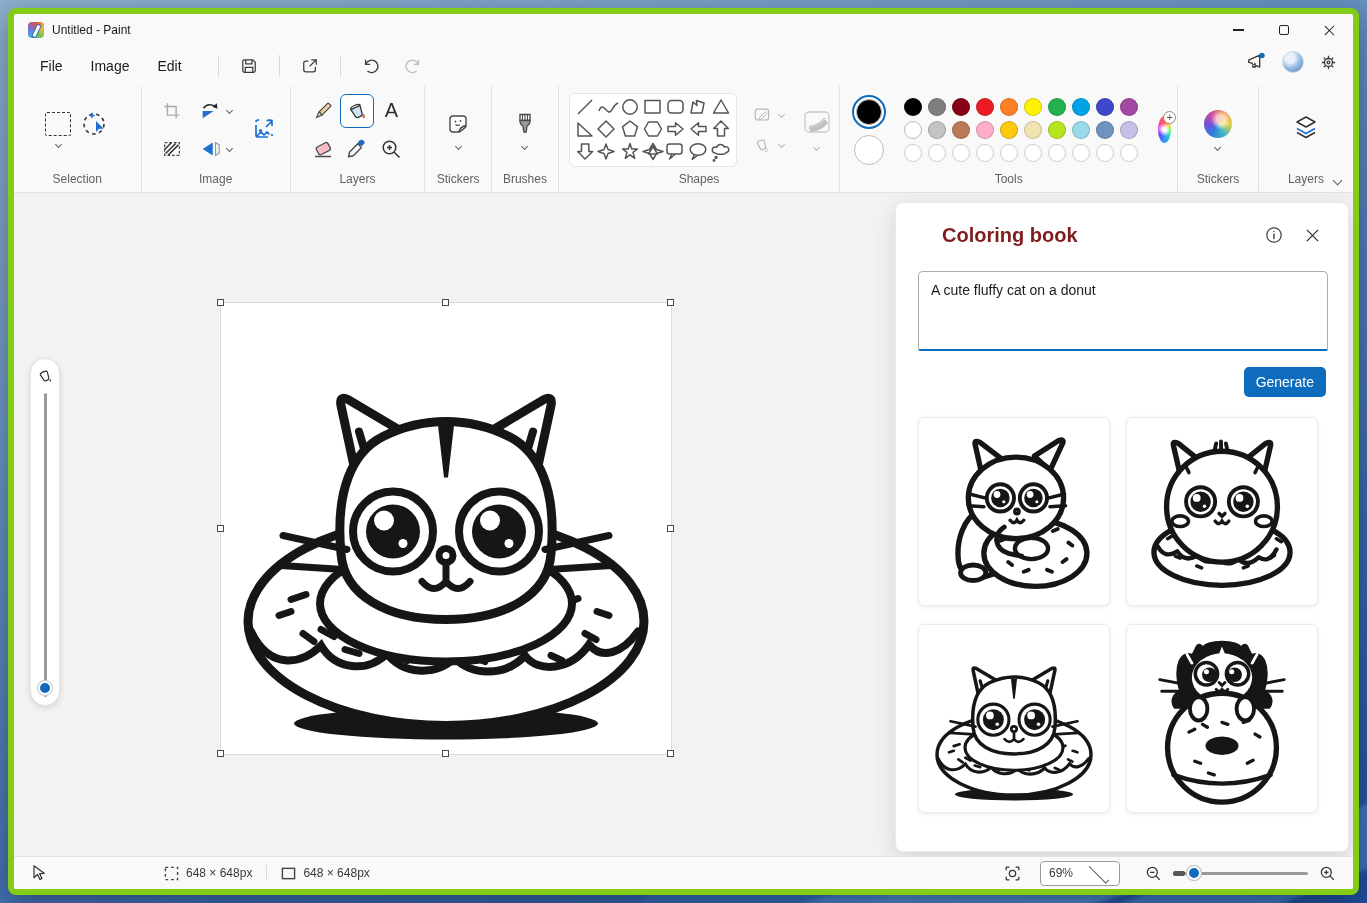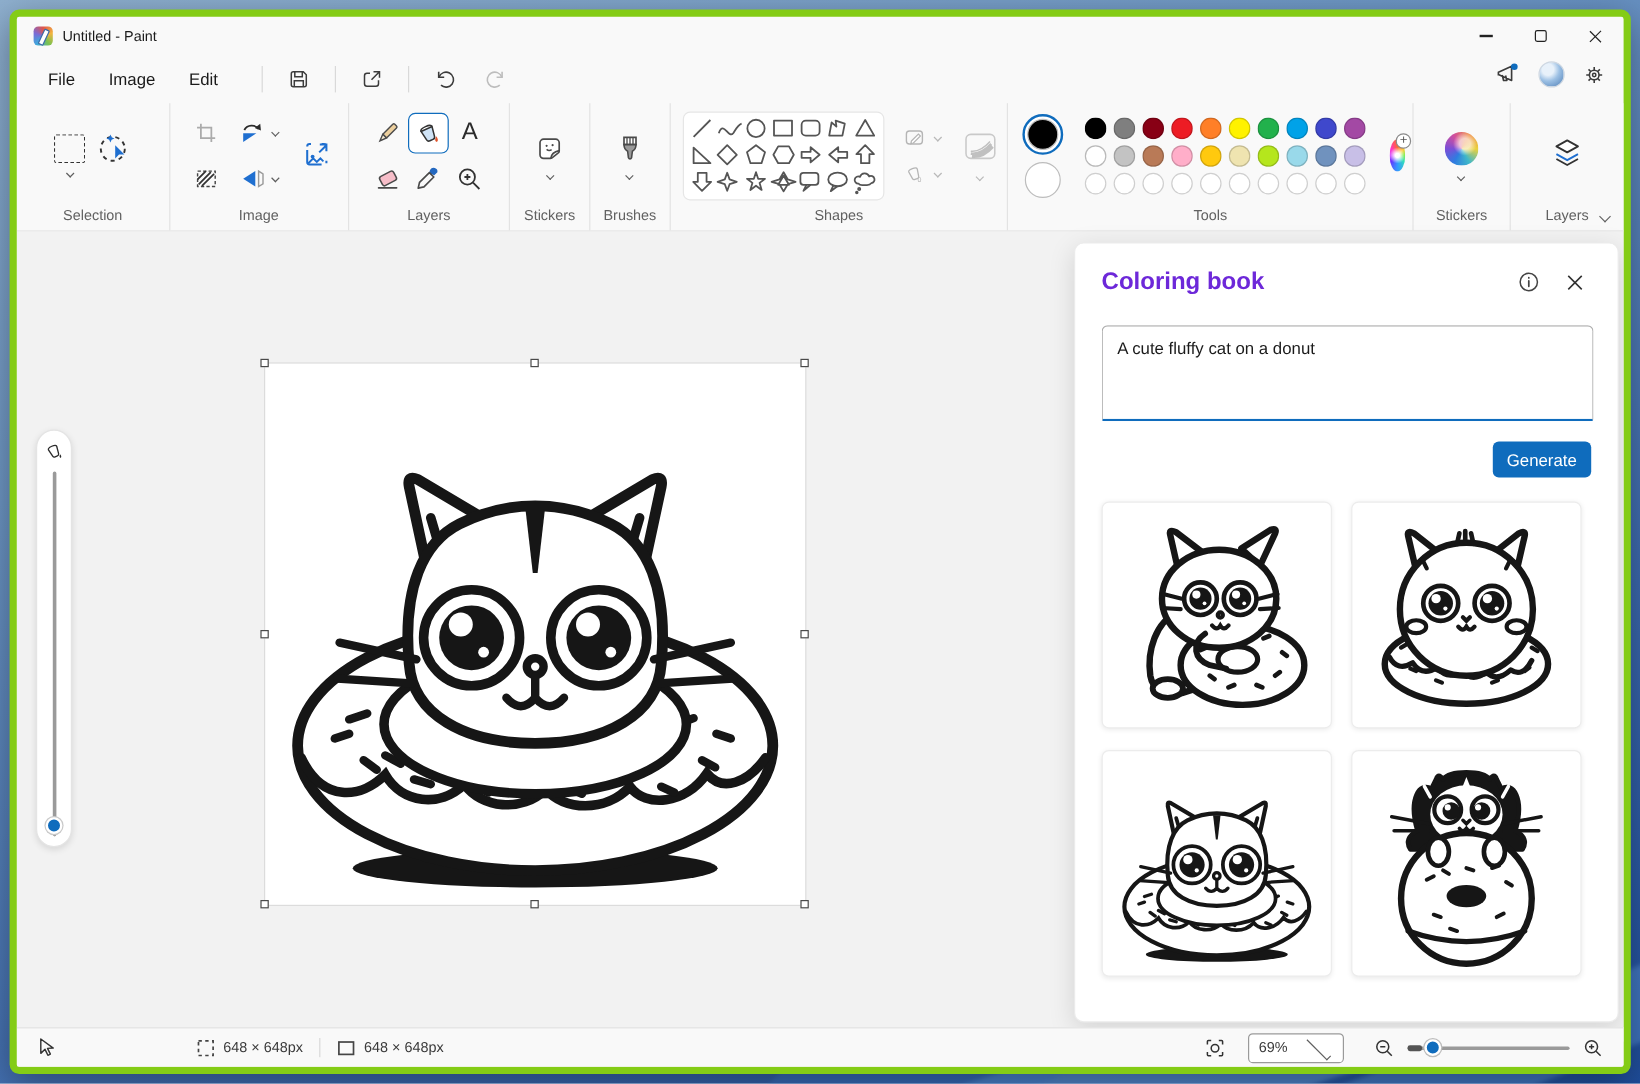--- a/index.html
+++ b/index.html
@@ -96,21 +96,21 @@
     border:1px solid #e4e4e4; border-radius:15px; box-shadow:0 2px 6px rgba(0,0,0,.12);
     display:flex; flex-direction:column; align-items:center; padding:8px 0; }
   .tol-track { width:3px; flex:1; background:#9a9a9a; border-radius:2px; margin-top:8px; position:relative; }
   .tol-thumb { position:absolute; left:50%; transform:translateX(-50%); bottom:2px; width:14px; height:14px;
     border-radius:50%; background:#0f6cbd; border:2px solid #fff; box-shadow:0 0 0 1px #c9c9c9; }
 
   
   .panel { position:absolute; left:881px; top:188px; width:454px; height:650px; background:#fff;
     border:1px solid #ebebeb; border-radius:8px; box-shadow:0 6px 22px rgba(0,0,0,.13); padding:18px 22px; }
   .panel-head { display:flex; align-items:center; }
-  .panel-title { font-size:20px; font-weight:700; color:#6d28d9; flex:1; }
+  .panel-title { font-size:20px; font-weight:700; color:#7f1d1d; flex:1;margin-left:24px; }
   .picon { width:28px; height:28px; display:flex; align-items:center; justify-content:center; border-radius:5px; cursor:pointer; }
   .prompt-box { margin-top:22px; width:410px; height:80px; border:1px solid #ababab; border-bottom:2px solid #0f6cbd;
     border-radius:5px 5px 2px 2px; font-size:14px; color:#1b1b1b; padding:10px 12px; resize:none;
     font-family:"Liberation Sans", sans-serif; outline:none; background:#fff; }
   .gen-row { display:flex; justify-content:flex-end; margin-top:12px; }
   .gen-btn { background:#0f6cbd; color:#fff; font-size:14px; border:none; border-radius:5px;
     padding:7px 12px; cursor:pointer; font-family:"Liberation Sans", sans-serif; }
   .thumb-grid { display:grid; grid-template-columns:192px 192px; grid-auto-rows:189px; gap:18px 16px; margin-top:20px; }
   .thumb { background:#fff; border:1px solid #ececec; border-radius:6px; box-shadow:0 1px 4px rgba(0,0,0,.08);
     padding:6px; cursor:pointer; }

